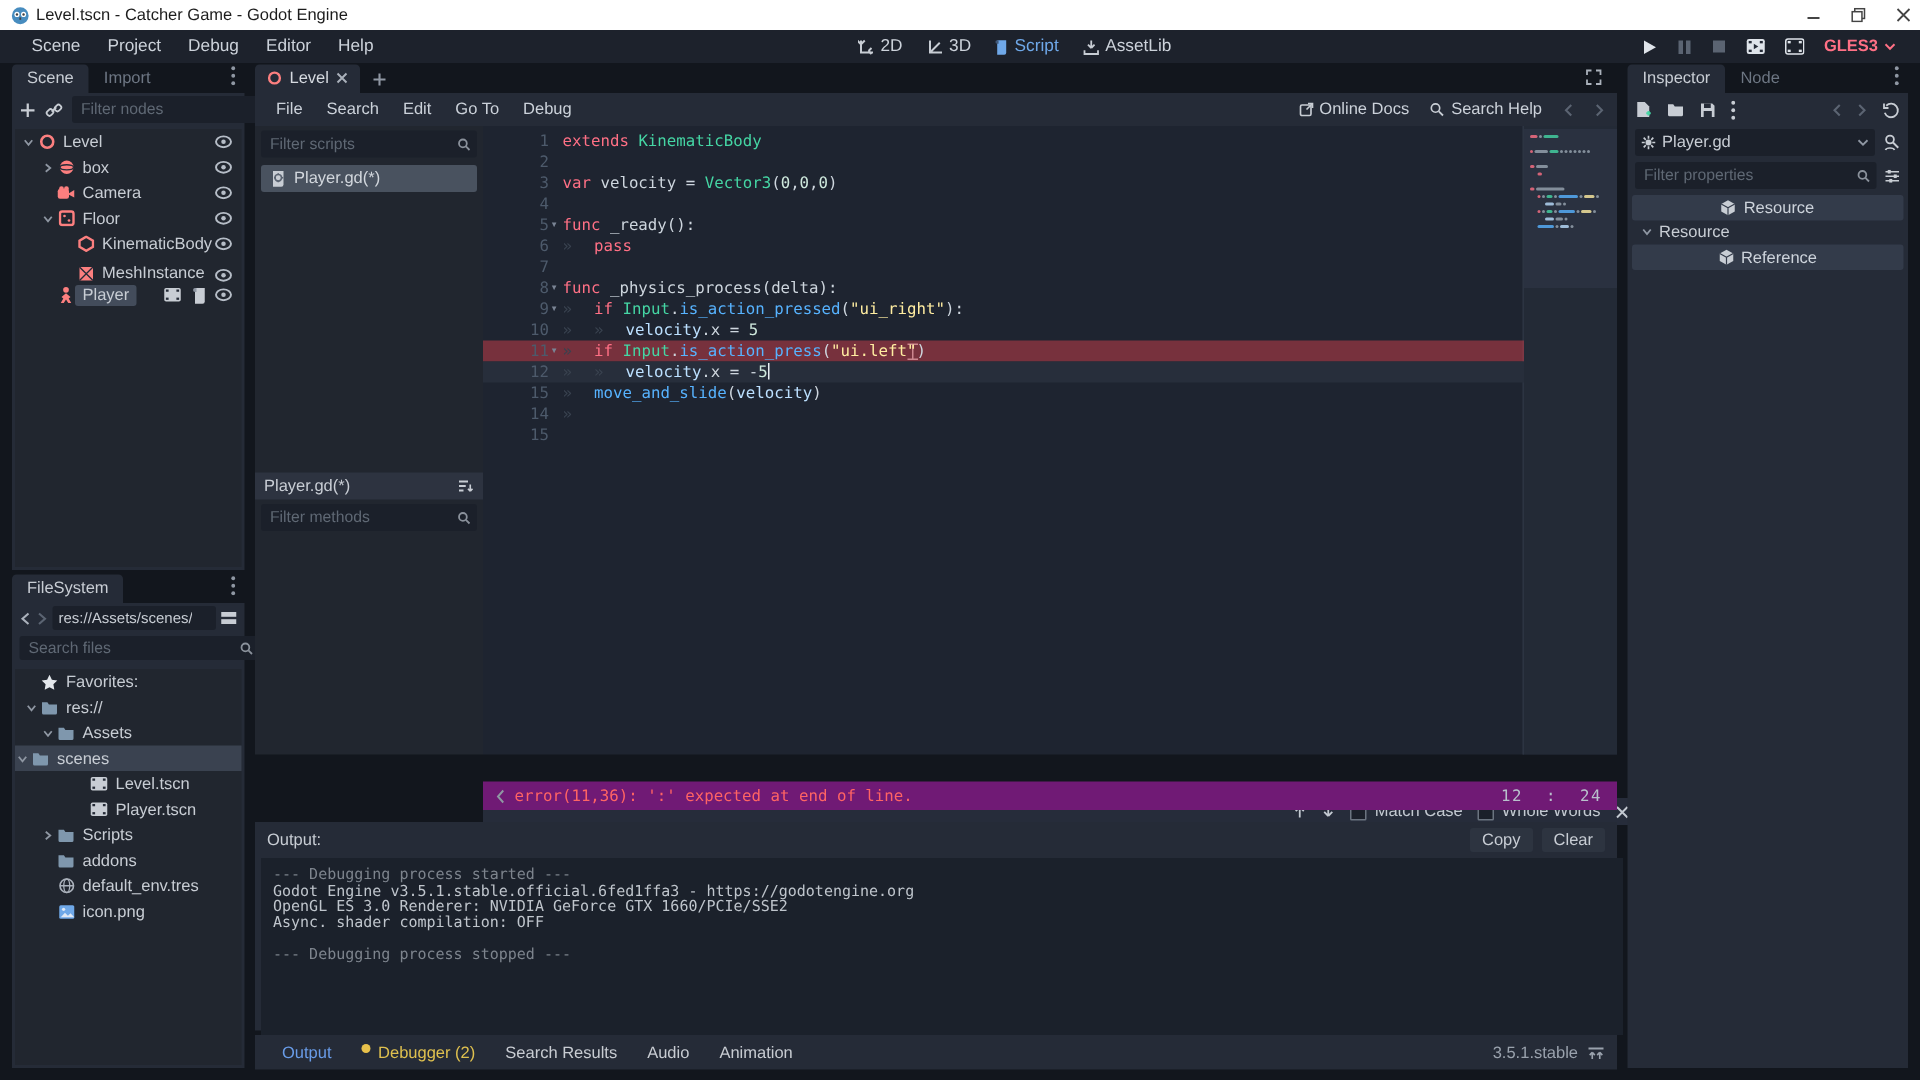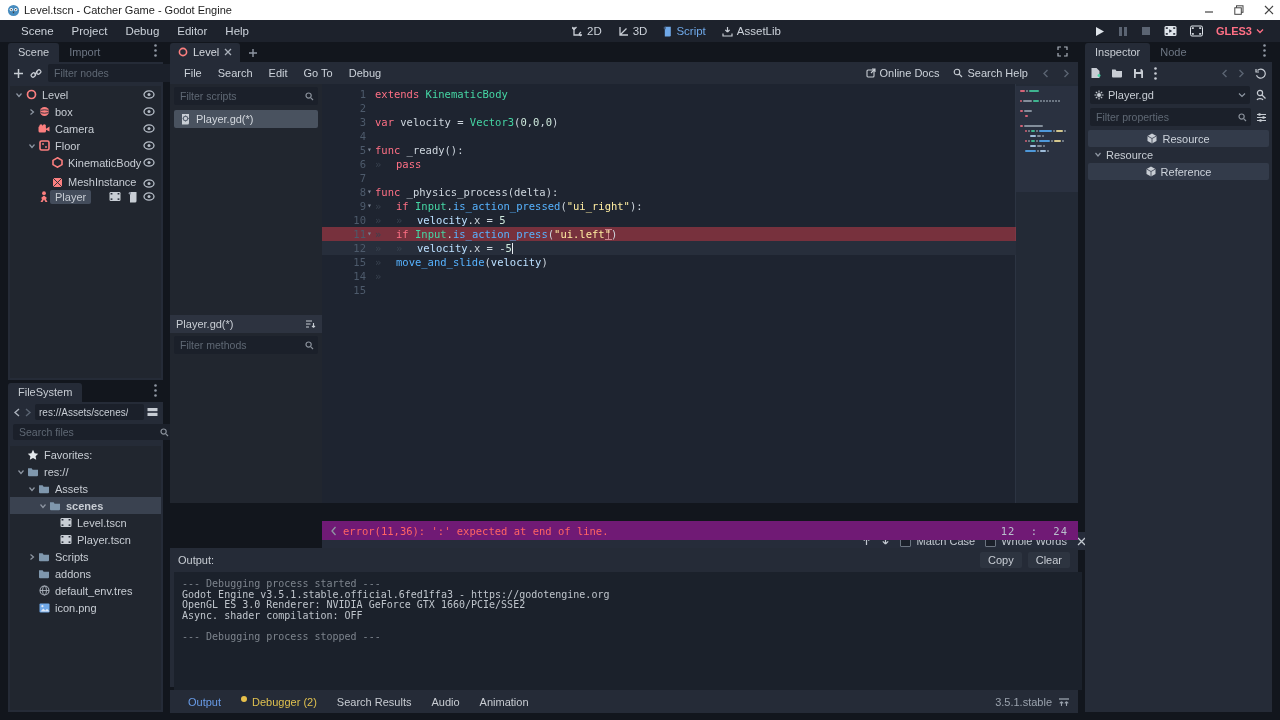--- a/index.html
+++ b/index.html
@@ -502,21 +502,21 @@
             <path d="M1.5 2.5L4 5.5l2.5-3" stroke="#8f97a3" stroke-width="1.2" fill="none"></path>
           </svg>
         </span>
         <span class="ticon">
           <svg width="12" height="10" viewBox="0 0 12 10">
             <path d="M1 1.2h3.6l1 1.5H11v5.6a1 1 0 0 1-1 1H2a1 1 0 0 1-1-1z" fill="#7f97ad"></path>
           </svg>
         </span>
         <span>Assets</span>
       </div>
-      <div class="trow rowsel" style="padding-left: 28px; font-weight: bold;">
+      <div class="trow rowsel" style="">
         <span class="arrow">
           <svg width="8" height="8" viewBox="0 0 8 8">
             <path d="M1.5 2.5L4 5.5l2.5-3" stroke="#8f97a3" stroke-width="1.2" fill="none"></path>
           </svg>
         </span>
         <span class="ticon">
           <svg width="12" height="10" viewBox="0 0 12 10">
             <path d="M1 1.2h3.6l1 1.5H11v5.6a1 1 0 0 1-1 1H2a1 1 0 0 1-1-1z" fill="#7f97ad"></path>
           </svg>
         </span>

